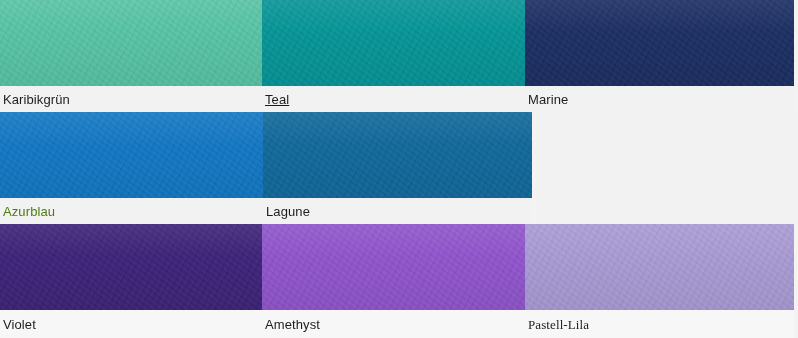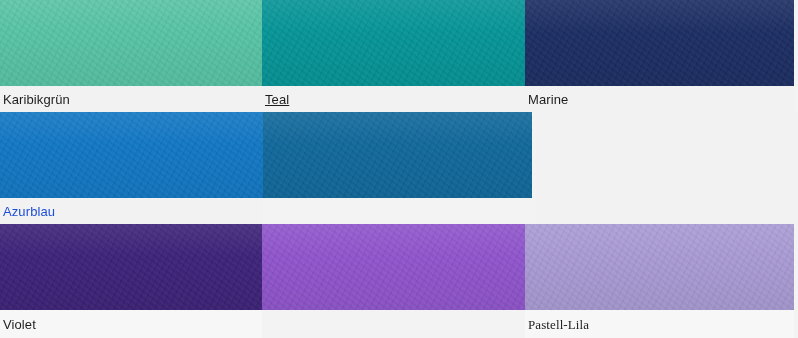--- a/index.html
+++ b/index.html
@@ -115,37 +115,43 @@
       <div class="swatch-label-band">
         <span class="swatch-label" style="color: rgb(29, 29, 29);">Marine</span>
       </div>
     </div>
   </div>
 
   <div class="swatch-row">
     <div class="swatch-cell col-1">
       <div class="swatch-color" style="background-color: rgb(18, 120, 196);"></div>
       <div class="swatch-label-band">
-        <span class="swatch-label" style="color: #1d4ed8;">Azurblau</span>
+        <span class="swatch-label" style="color: #4d7c0f;">Azurblau</span>
       </div>
     </div>
     <div class="swatch-cell col-2">
       <div class="swatch-color" style="background-color: rgb(17, 105, 155);"></div>
+      <div class="swatch-label-band">
+        <span class="swatch-label" style="color: rgb(29, 29, 29);">Lagune</span>
+      </div>
     </div>
   </div>
 
   <div class="swatch-row">
     <div class="swatch-cell col-0">
       <div class="swatch-color" style="background-color: rgb(62, 35, 121);"></div>
       <div class="swatch-label-band">
         <span class="swatch-label" style="color: rgb(29, 29, 29);">Violet</span>
       </div>
     </div>
     <div class="swatch-cell col-1">
       <div class="swatch-color" style="background-color: rgb(144, 85, 204);"></div>
+      <div class="swatch-label-band">
+        <span class="swatch-label" style="color: rgb(29, 29, 29);">Amethyst</span>
+      </div>
     </div>
     <div class="swatch-cell col-2">
       <div class="swatch-color" style="background-color: rgb(169, 155, 212);"></div>
       <div class="swatch-label-band">
         <span class="swatch-label" style="color: rgb(29, 29, 29); font-family: Liberation Serif, serif;">Pastell-Lila</span>
       </div>
     </div>
   </div>
 
 </div>

